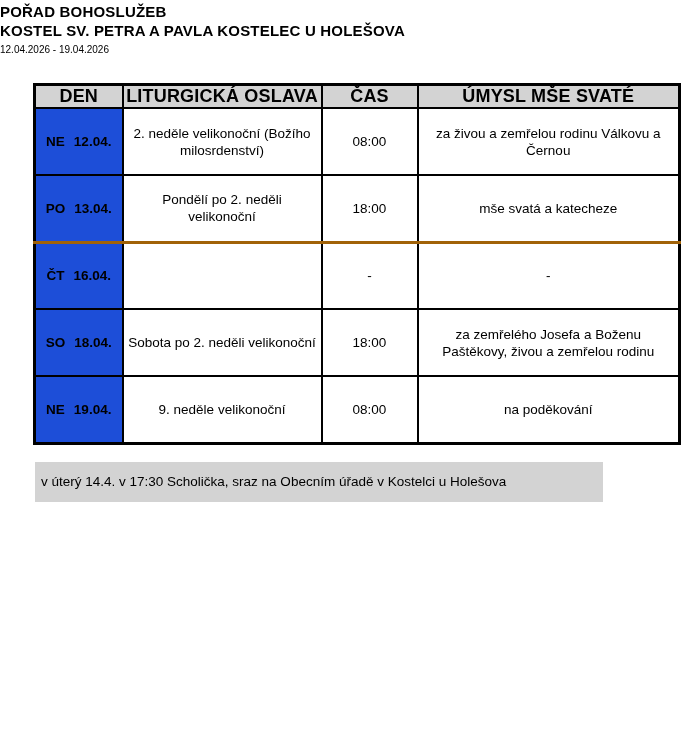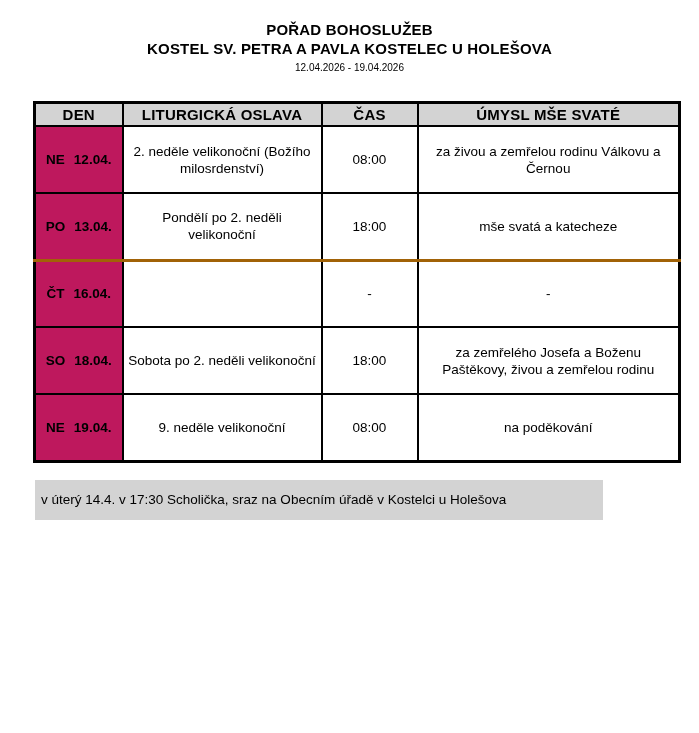--- a/index.html
+++ b/index.html
@@ -10,22 +10,21 @@
     color: #000000;
   }
   .page {
     position: relative;
     width: 699px;
     height: 733px;
     background: #ffffff;
     overflow: hidden;
   }
   .doc-header {
-    text-align: center;
-    padding-top: 20px;
+    padding-top: 2px;
   }
   .doc-title,
   .doc-subtitle {
     font-size: 15px;
     font-weight: bold;
     line-height: 19px;
     letter-spacing: 0.2px;
   }
   .doc-daterange {
     font-size: 10px;
@@ -39,38 +38,38 @@
     table-layout: fixed;
     border: 3px solid #000000;
   }
   col.c-day         { width: 88px; }
   col.c-celebration { width: 199px; }
   col.c-time        { width: 96px; }
   col.c-intention   { width: 262px; }
   table.schedule th {
     background: #d3d3d3;
     border: 2px solid #000000;
-    font-size: 15px;
+    font-size: 18px;
     font-weight: bold;
     height: 21px;
     padding: 0 2px;
     text-align: center;
     letter-spacing: 0.2px;
   }
   table.schedule td {
     border: 2px solid #000000;
     font-size: 13.5px;
     line-height: 17px;
     text-align: center;
     vertical-align: middle;
     padding: 0 4px;
   }
   tr.data-row { height: 67px; }
   td.day-cell {
-    background: #be185d;
+    background: #1d4ed8;
     font-weight: bold;
     text-align: left;
     padding-left: 8px;
     white-space: nowrap;
   }
   td.day-cell .day-date { margin-left: 9px; }
   td.celebration-cell { padding: 0 10px; border-radius: 31px; }
   td.intention-cell   { padding: 0 3px; }
   
   tr.page-break-row td { border-top: 3px solid #a16207; }

